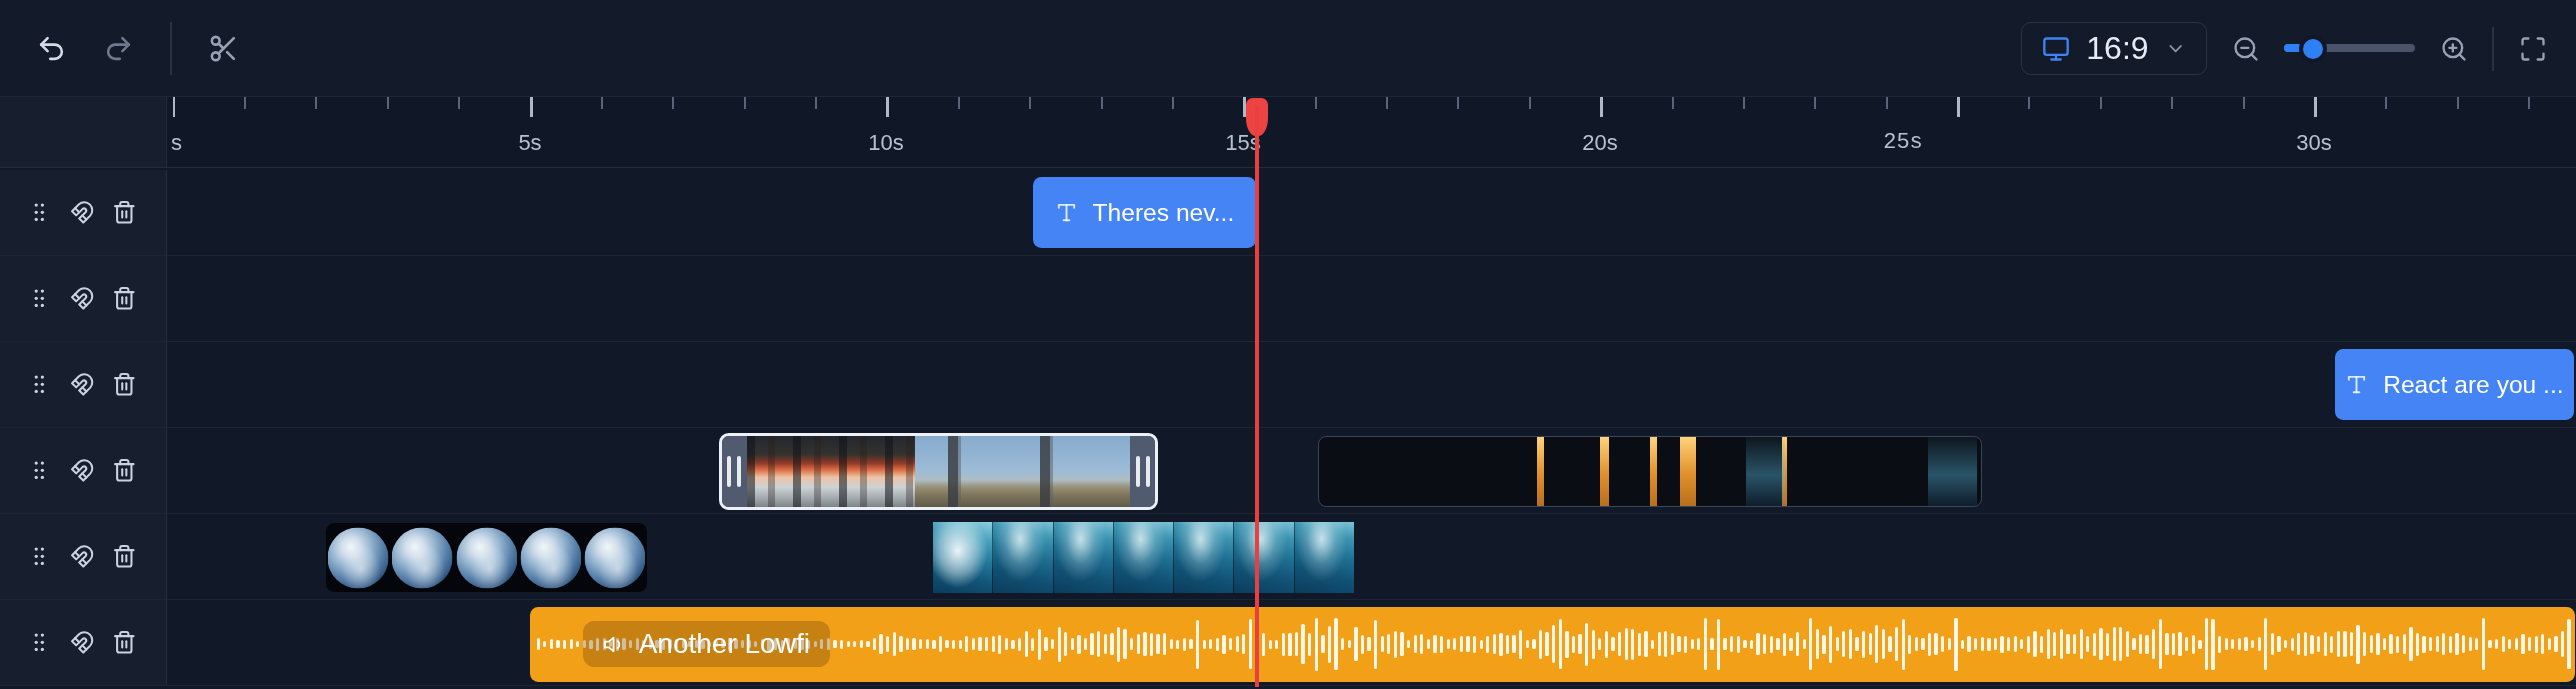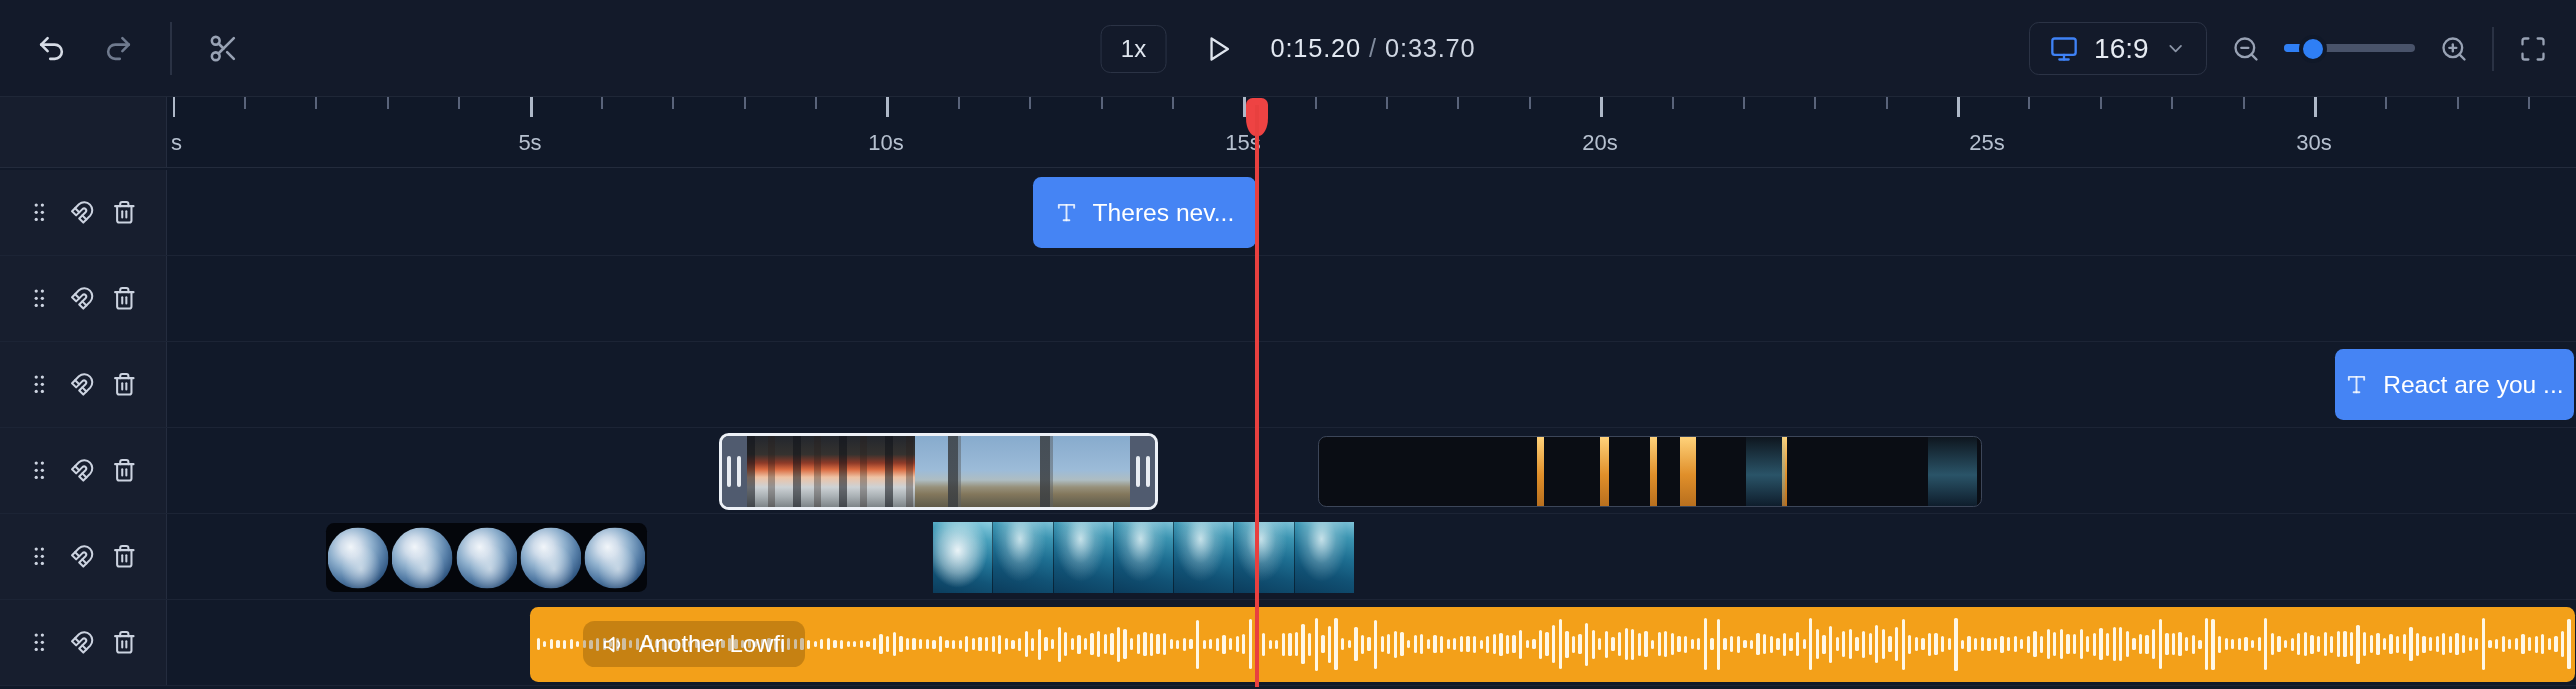--- a/index.html
+++ b/index.html
@@ -38,21 +38,21 @@
   .play-btn{color:#dfe5ee;}
   .time{font-size:25.4px;letter-spacing:0.8px;white-space:nowrap;}
   .time .cur{color:#e2e8f1;}
   .time .sep{color:#7f8a9c;padding:0 8.2px;}
   .time .tot{color:#cfd6e2;}
   .aspect-btn{
     height:53px;border:1.6px solid #2b3345;border-radius:9.8px;
     display:flex;align-items:center;gap:16.4px;padding:0 19.7px;background:transparent;
   }
   .aspect-btn .mon{color:#3f82f6;}
-  .aspect-btn .lbl{color:#e6ebf2;font-size:28px;text-align:center;}
+  .aspect-btn .lbl{color:#e6ebf2;font-size:32px;text-align:center;}
   .aspect-btn .chev{color:#8a94a6;}
   .slider{position:relative;width:131px;height:28px;display:flex;align-items:center;}
   .slider .track{position:absolute;left:0;right:0;top:9.8px;height:8.2px;border-radius:4.1px;background:#49536a;}
   .slider .fill{position:absolute;left:0;top:9.8px;height:8.2px;border-radius:4.1px;background:#2f7ff5;}
   .slider .thumb{position:absolute;top:0;width:28px;height:28px;border-radius:50%;
     background:#2f7ff5;border:4.1px solid #101828;transform:translateX(-50%);}
   
   .ruler{
     position:absolute;left:167px;top:97px;right:0;height:71px;
     background:#101828;border-bottom:1.6px solid #232b3c;overflow:hidden;
@@ -128,21 +128,21 @@
       radial-gradient(ellipse at 42% 40%, rgba(245,250,252,0.95) 0%, rgba(235,248,250,0.45) 38%, rgba(235,248,250,0) 62%),
       linear-gradient(195deg, #8fd0e2 0%, #4aa2bd 22%, #23789b 48%, #125578 72%, #0b3c5c 100%);
   }
   .rtile:last-child{border-right:none;}
   .clip.audio{top:6.6px;height:75px;background:#f3a019;overflow:hidden;}
   .wave{position:absolute;left:6.6px;right:0;top:0;bottom:0;display:flex;align-items:center;}
   .wbar{flex:none;width:3.3px;margin-right:3.3px;border-radius:1.6px;background:rgba(255,252,240,0.95);}
   .chip{position:absolute;left:53px;top:50%;transform:translateY(-50%);height:46px;
     background:rgba(96,58,2,0.3);border-radius:11.5px;display:flex;align-items:center;
     gap:13px;padding:0 19.7px;color:#fff;}
-  .chip .clabel{font-size:24px;white-space:nowrap;}
+  .chip .clabel{font-size:28px;white-space:nowrap;}
   .chip .icon{color:#fff;}
   
   .playhead{position:absolute;top:0;bottom:0;z-index:50;}
   .ph-line{position:absolute;left:-1.6px;top:105px;width:3.3px;bottom:2.5px;background:#e8403f;}
   .ph-handle{position:absolute;left:-10.7px;top:98px;width:21.3px;height:38px;background:#ee4343;
     border-radius:6.6px 6.6px 9.8px 9.8px / 6.6px 6.6px 18px 18px;}
 </style>
 </head>
 <body>
 
@@ -167,31 +167,20 @@
         <svg viewBox="0 0 24 24" fill="none" stroke="currentColor" stroke-width="2" stroke-linecap="round" stroke-linejoin="round">
             <circle cx="6" cy="6" r="3"></circle>
             <path d="M8.12 8.12 12 12"></path>
             <path d="M20 4 8.12 15.88"></path>
             <circle cx="6" cy="18" r="3"></circle>
             <path d="M14.8 14.8 20 20"></path>
           </svg>
       </span>
     </div>
 
-    <div class="tb-center">
-      <button class="speed-btn">1x</button>
-      <span class="icon i34 play-btn">
-        <svg viewBox="0 0 24 24" fill="none" stroke="currentColor" stroke-width="2" stroke-linecap="round" stroke-linejoin="round">
-            <polygon points="6 3 20 12 6 21 6 3"></polygon>
-          </svg>
-      </span>
-      <span class="time">
-        <span class="cur">0:15.20</span><span class="sep">/</span><span class="tot">0:33.70</span>
-      </span>
-    </div>
 
     <div class="tb-right">
       <button class="aspect-btn">
         <span class="icon i34 mon">
           <svg viewBox="0 0 24 24" fill="none" stroke="currentColor" stroke-width="2" stroke-linecap="round" stroke-linejoin="round">
               <rect width="20" height="14" x="2" y="3" rx="2"></rect>
               <line x1="8" x2="16" y1="21" y2="21"></line>
               <line x1="12" x2="12" y1="17" y2="21"></line>
             </svg>
         </span>
@@ -260,21 +249,21 @@
       <div class="tick" style="left: 1219px;"></div>
       <div class="tick" style="left: 1290px;"></div>
       <div class="tick" style="left: 1362px;"></div>
       <div class="tick major" style="left: 1433px;"></div>
       <div class="tick-label" style="left: 1433px;">20s</div>
       <div class="tick" style="left: 1505px;"></div>
       <div class="tick" style="left: 1576px;"></div>
       <div class="tick" style="left: 1647px;"></div>
       <div class="tick" style="left: 1719px;"></div>
       <div class="tick major" style="left: 1790px;"></div>
-      <div class="tick-label" style="left: 1820px;">25s</div>
+      <div class="tick-label" style="left: 1736px; font-family: Liberation Mono, monospace;">25s</div>
       <div class="tick" style="left: 1861px;"></div>
       <div class="tick" style="left: 1933px;"></div>
       <div class="tick" style="left: 2004px;"></div>
       <div class="tick" style="left: 2076px;"></div>
       <div class="tick major" style="left: 2147px;"></div>
       <div class="tick-label" style="left: 2147px;">30s</div>
       <div class="tick" style="left: 2218px;"></div>
       <div class="tick" style="left: 2290px;"></div>
       <div class="tick" style="left: 2361px;"></div>
     </div>

